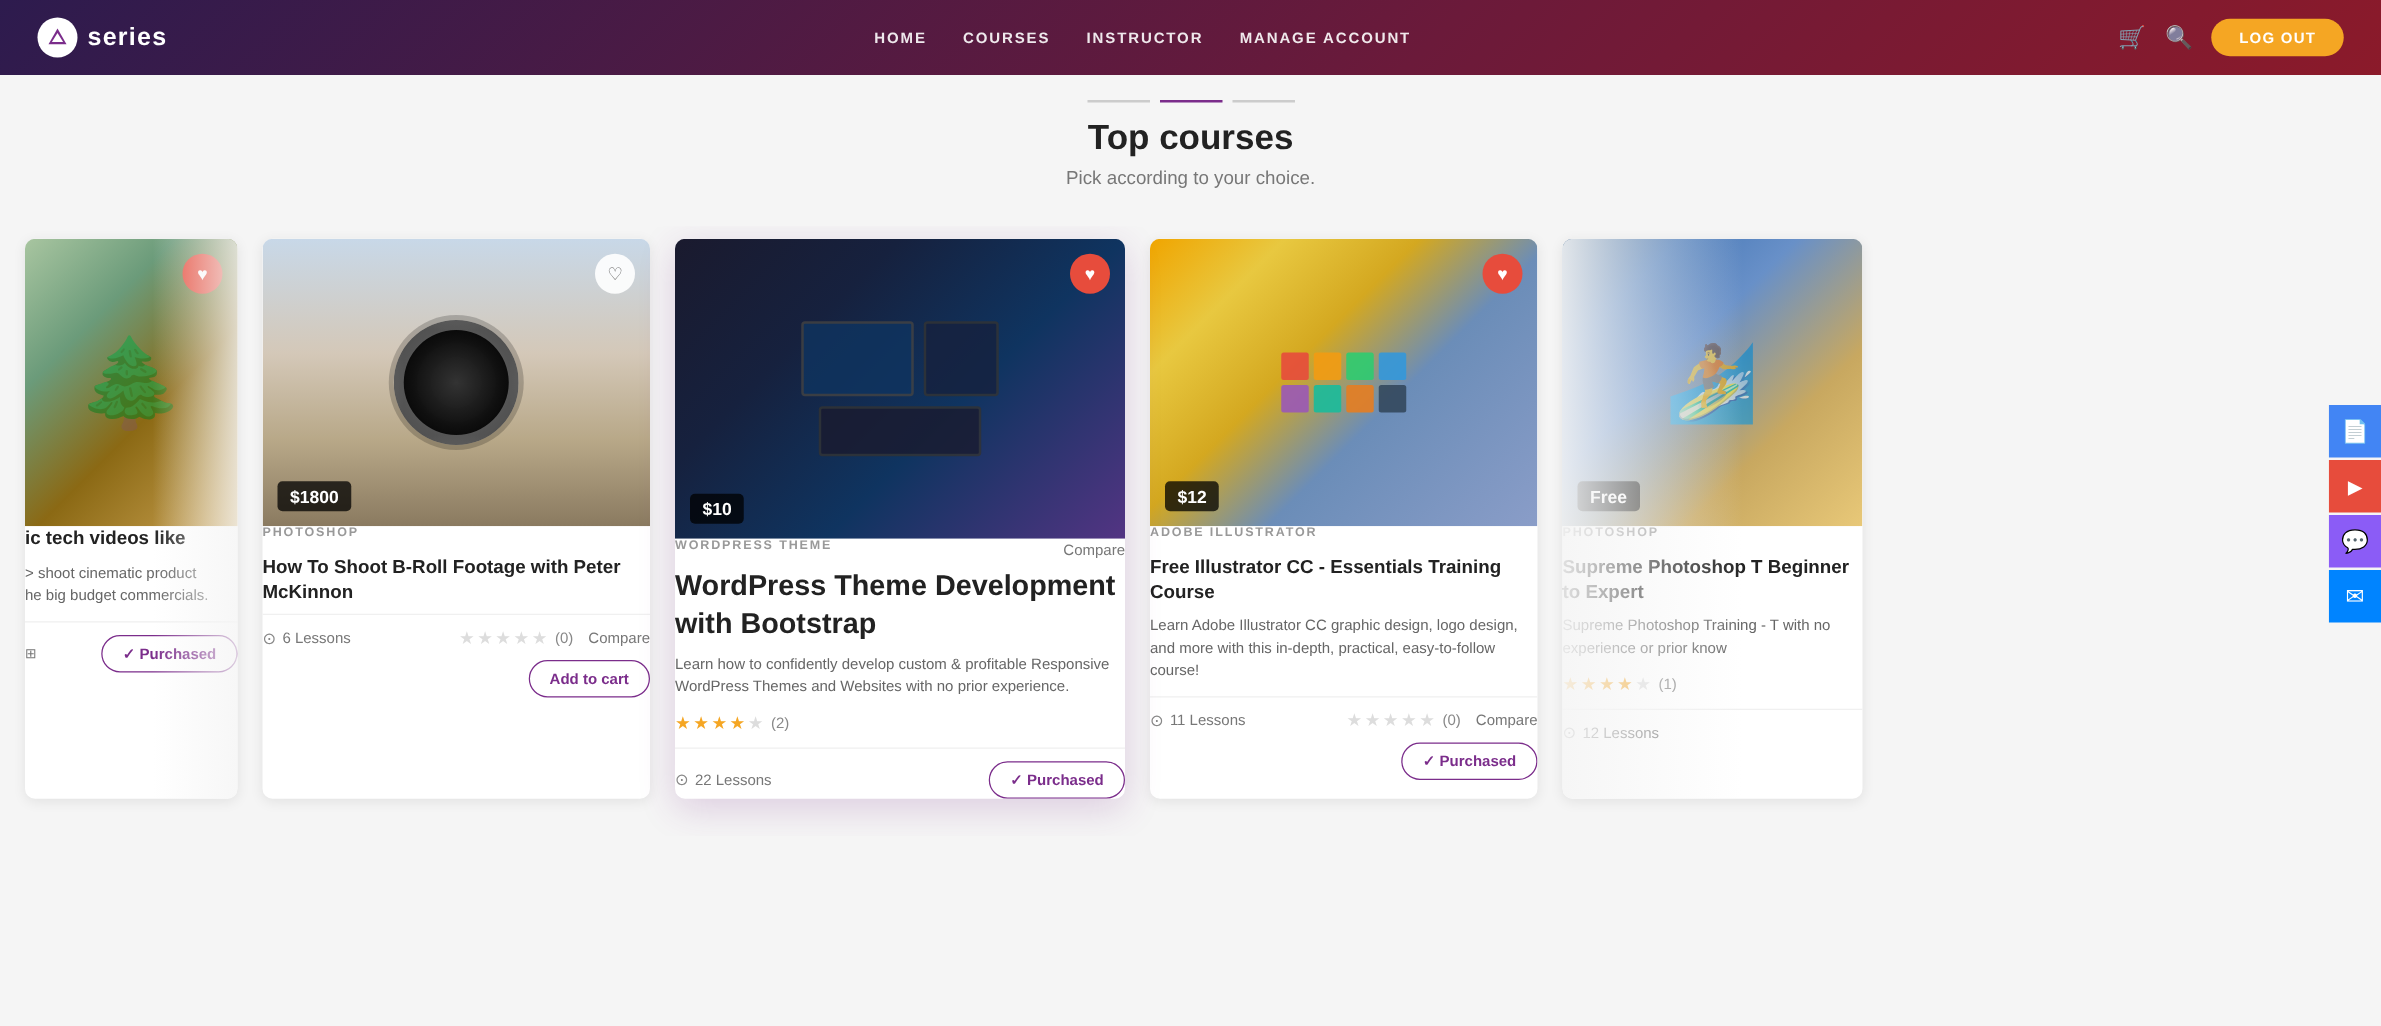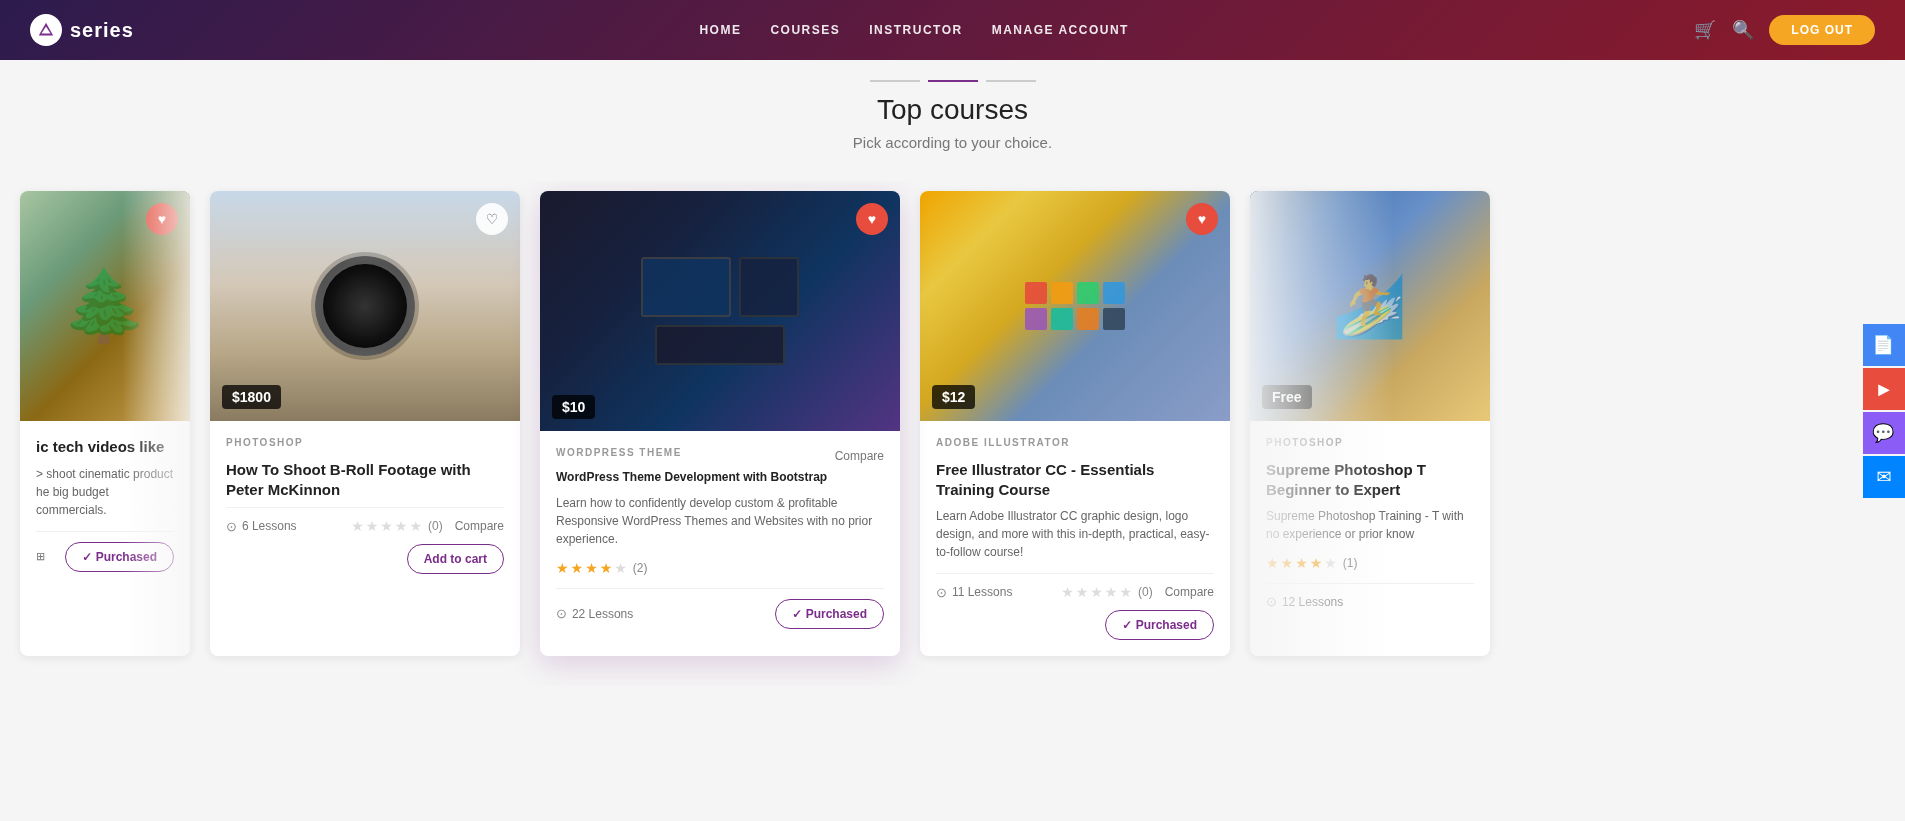--- a/index.html
+++ b/index.html
@@ -97,21 +97,21 @@
     .divider-line {
       width: 50px;
       height: 2px;
       background: #ccc;
     }
     .divider-line.accent {
       background: #7b2d8b;
     }
     .section-title {
       font-size: 28px;
-      font-weight: 400;
+      font-weight: 700;
       color: #222;
       margin-bottom: 8px;
     }
     .section-subtitle {
       font-size: 15px;
       color: #777;
     }
 
     
     .carousel-container {
@@ -202,38 +202,37 @@
       cursor: pointer;
       display: flex;
       align-items: center;
       justify-content: center;
       font-size: 14px;
       color: #666;
     }
     .wishlist-btn.active { color: #fff; background: #e74c3c; }
 
     .card-body {
-      padding: 16px;
     }
     .card-category {
       font-size: 10px;
       font-weight: 700;
       letter-spacing: 1.5px;
       color: #999;
       text-transform: uppercase;
       margin-bottom: 6px;
     }
     .card-title {
       font-size: 15px;
       font-weight: 700;
       color: #222;
       margin-bottom: 8px;
       line-height: 1.3;
     }
-    .featured .card-title { font-size: 12px; }
+    .featured .card-title { font-size: 23px; }
     .card-desc {
       font-size: 12px;
       color: #666;
       line-height: 1.5;
       margin-bottom: 12px;
     }
     .card-rating {
       display: flex;
       align-items: center;
       gap: 6px;

